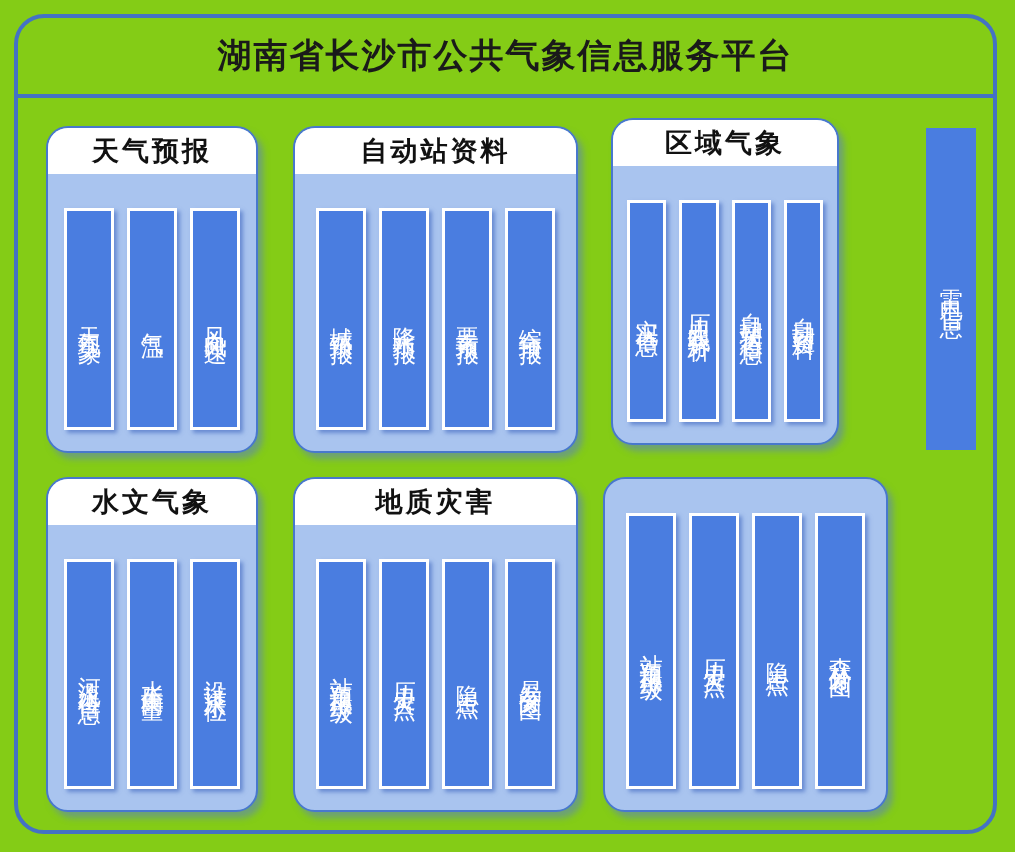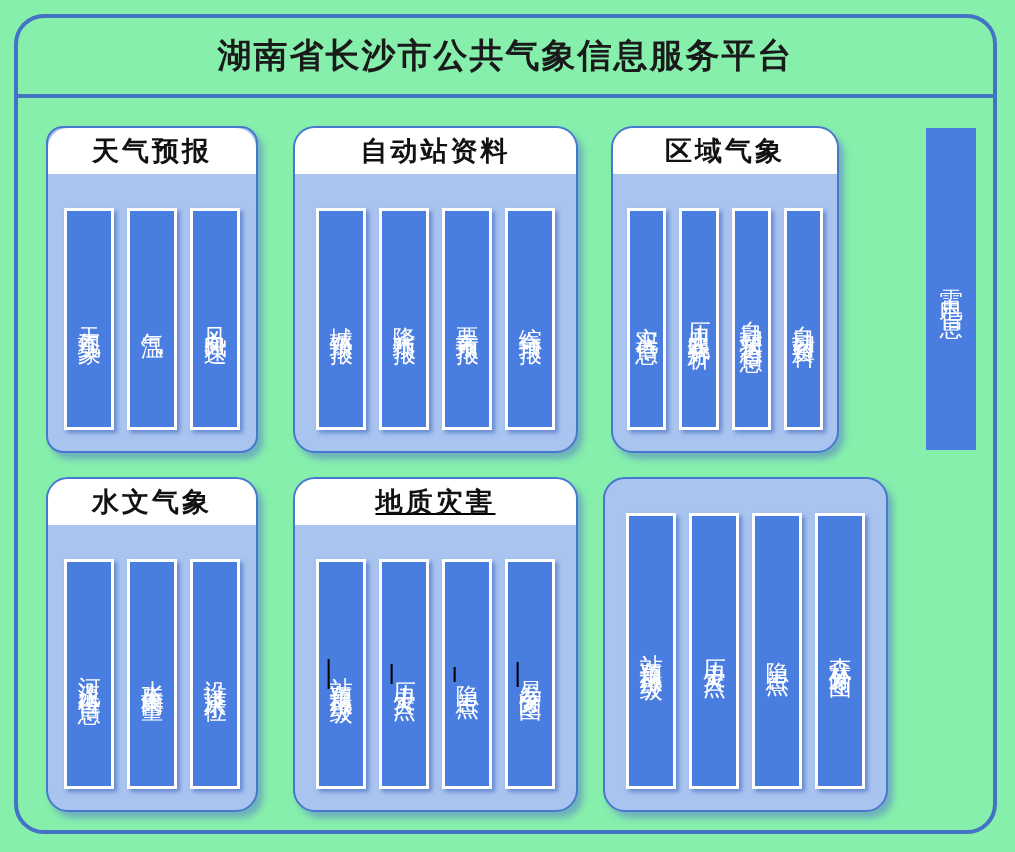--- a/index.html
+++ b/index.html
@@ -1,17 +1,17 @@
 <!DOCTYPE html>
 <html><head>
 <meta charset="utf-8">
 <style>
   html,body{margin:0;padding:0;background:#fff;}
   .stage{
-    position:relative;width:1015px;height:852px;background:#86efac;
+    position:relative;width:1015px;height:852px;background:#84cc16;
     font-family:"Liberation Sans","DejaVu Sans",sans-serif;overflow:hidden;
   }
   .frame{
     position:absolute;left:14px;top:14px;width:983px;height:820px;
     border:4px solid #4472C4;border-radius:30px;box-sizing:border-box;
   }
   .title-band{
     position:absolute;left:0;top:0;width:100%;height:80px;
     border-bottom:4px solid #4472C4;box-sizing:border-box;
     display:flex;align-items:center;justify-content:center;
@@ -38,25 +38,25 @@
     width:50px;box-sizing:border-box;background:#4A7DE0;
     border:3px solid #FFFFFF;
     box-shadow:3px 3px 4px rgba(60,100,190,0.6);
     display:flex;align-items:center;justify-content:center;
   }
   .bar-label{
     writing-mode:vertical-rl;text-orientation:upright;
     color:#FFFFFF;font-size:23px;letter-spacing:5px;line-height:1.1;
   }
   
-  .pos-a{left:46px;top:126px;width:212px;height:327px;border-radius:17px;}
+  .pos-a{left:46px;top:126px;width:212px;height:327px;}
   .pos-b{left:293px;top:126px;width:285px;height:327px;}
-  .pos-c{left:611px;top:126px;width:228px;height:327px;}
+  .pos-c{left:611px;top:118px;width:228px;height:327px;}
   .pos-d{left:46px;top:477px;width:212px;height:335px;}
-  .pos-e{left:293px;top:477px;width:285px;height:335px;text-decoration:underline;}
+  .pos-e{left:293px;top:477px;width:285px;height:335px;}
   .pos-f{left:603px;top:477px;width:285px;height:335px;}
   .lightning{
     position:absolute;left:926px;top:128px;width:50px;height:322px;
     background:#4A7DE0;display:flex;align-items:center;justify-content:center;
   }
   .lightning .bar-label{letter-spacing:9px;}
 </style>
 </head>
 <body>
 

